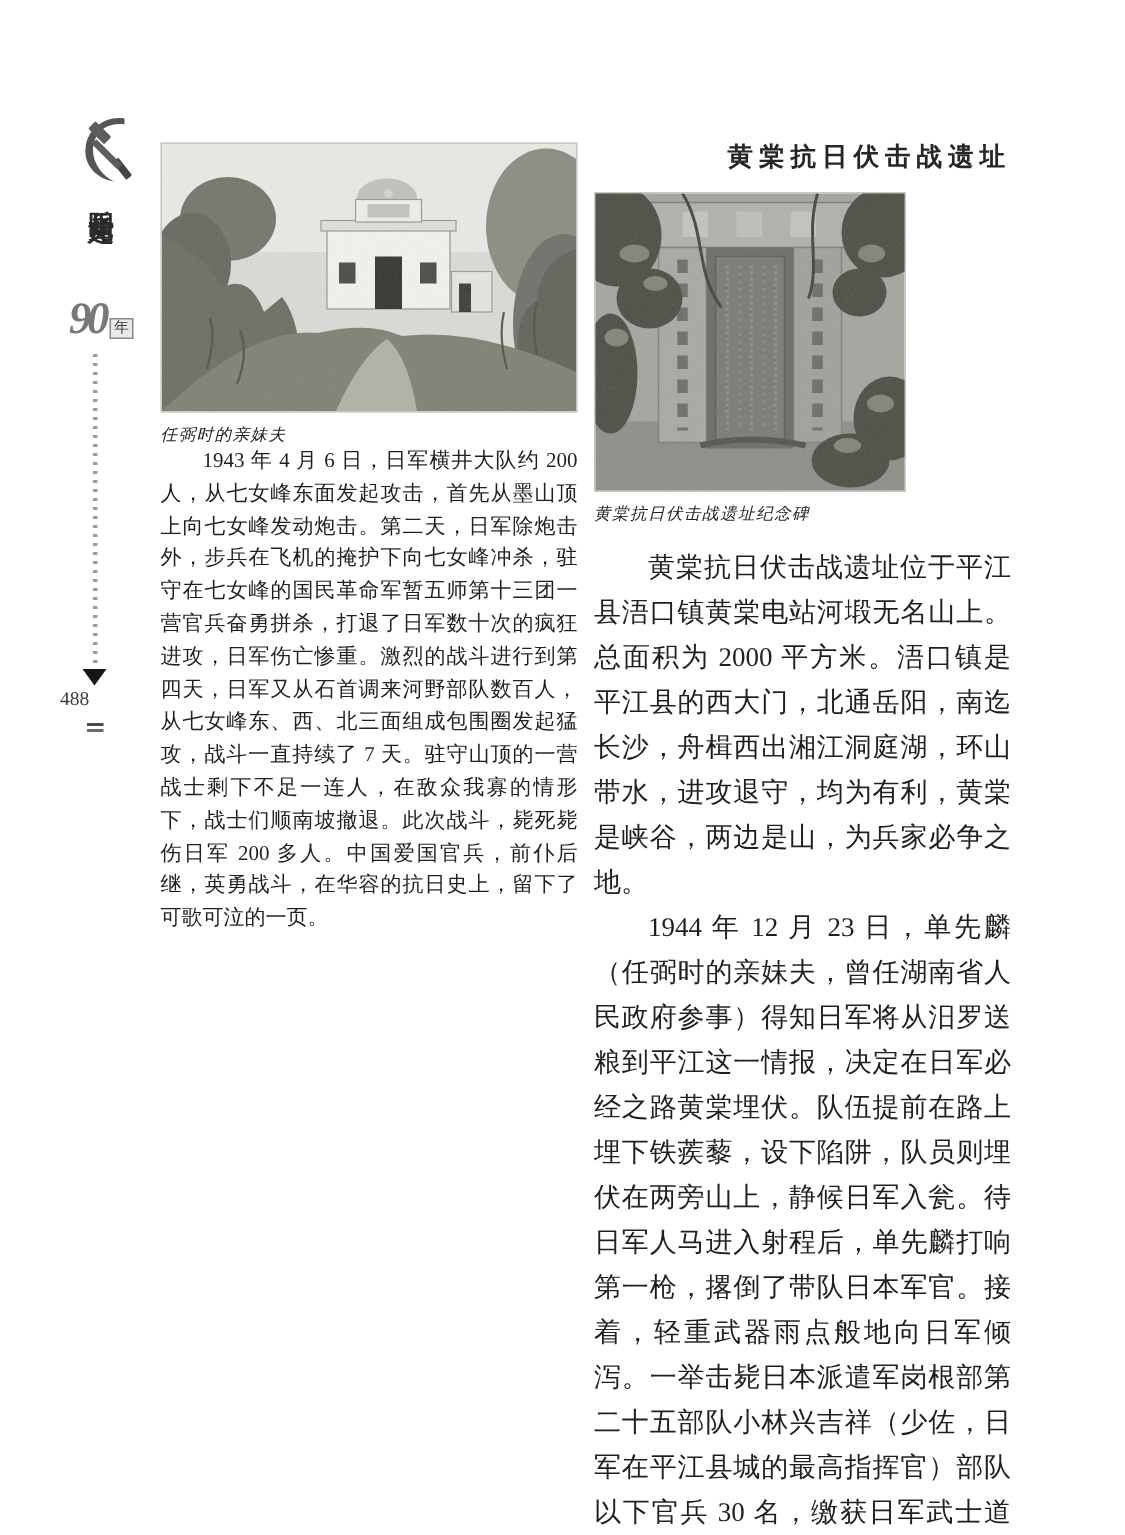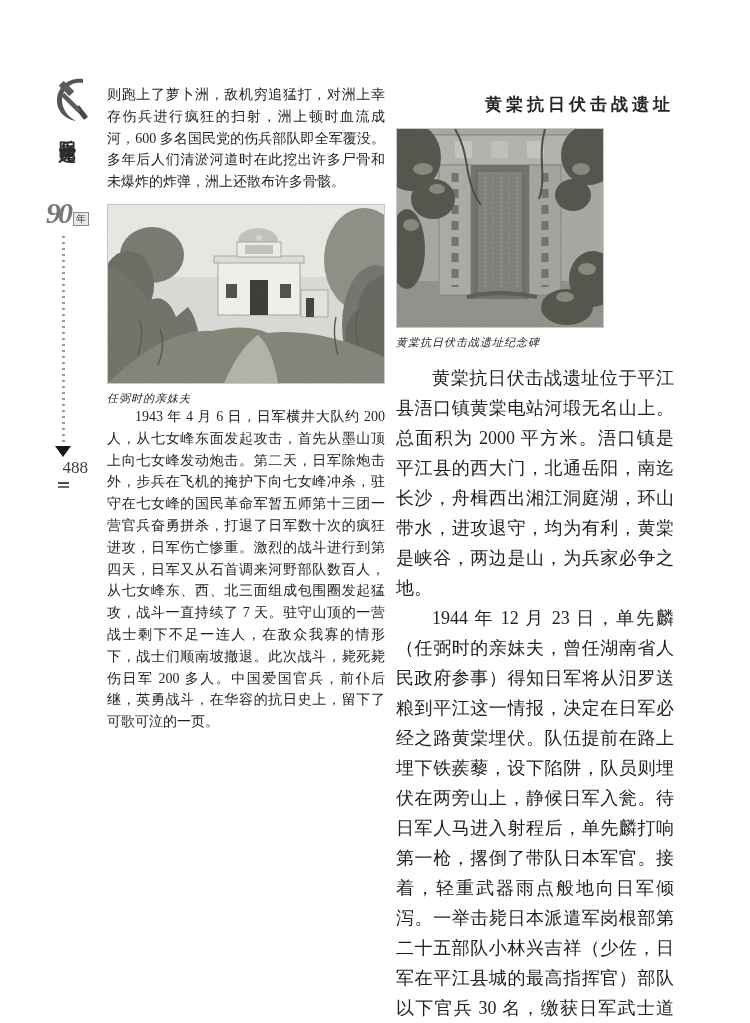--- a/index.html
+++ b/index.html
@@ -13,22 +13,22 @@
           font-size:17px;font-weight:700;letter-spacing:2px;color:#2b2b2b;}
   .year90{position:absolute;left:10px;top:196px;font-size:30px;font-style:italic;
           font-weight:700;color:#787878;letter-spacing:-3px;}
   .yearbox{position:absolute;left:37px;top:212px;font-size:10px;line-height:12px;
            padding:0 2px;border:1px solid #8a8a8a;background:#e9e9e7;color:#3c3c3c;}
   .leader{position:absolute;left:26px;top:236px;width:3px;height:208px;
           background:repeating-linear-gradient(to bottom,#9c9c9c 0 2px,transparent 2px 6px);}
   .down-arrow{position:absolute;left:19px;top:446px;width:0;height:0;
               border-left:8px solid transparent;border-right:8px solid transparent;
               border-top:11px solid #151515;}
-  .pagenum{position:absolute;left:4px;top:458px;width:48px;text-align:right;
-           font-size:17px;color:#3d3d3d;}
+  .pagenum{position:absolute;left:4px;top:458px;width:48px;text-align:left;
+           font-size:13px;color:#3d3d3d;}
   .footmark{position:absolute;left:22px;top:482px;width:11px;}
   .footmark .bar{height:2px;background:#4a4a4a;margin-bottom:2px;}
   .footmark .bar:last-child{background:#6a6a6a;}
 
   
   .col{position:absolute;width:278px;text-align:justify;}
   .col-left{left:107px;top:84px;}
   .col-right{left:396px;top:93px;}
   .col p{margin:0;font-size:14px;line-height:21.8px;text-indent:2em;}
   .col-right p{font-size:18px;line-height:30px;}
@@ -64,21 +64,20 @@
     <div class="leader"></div>
     <div class="down-arrow"></div>
     <div class="pagenum">488</div>
     <div class="footmark">
       <div class="bar"></div>
         <div class="bar"></div>
     </div>
   </div>
 
   <div class="col col-left">
-    <p class="no-indent">则跑上了萝卜洲，敌机穷追猛打，对洲上幸存伤兵进行疯狂的扫射，洲上顿时血流成河，600 多名国民党的伤兵部队即全军覆没。多年后人们清淤河道时在此挖出许多尸骨和未爆炸的炸弹，洲上还散布许多骨骸。</p>
 
 
     <div class="photo-frame photo-left">
       <svg viewBox="0 0 276 178" width="276" height="178">
         <defs>
           <filter id="grain" x="0" y="0" width="100%" height="100%">
             <feTurbulence type="fractalNoise" baseFrequency="0.85" numOctaves="3" seed="7"></feTurbulence>
             <feColorMatrix type="matrix" values="0 0 0 0 0.45  0 0 0 0 0.45  0 0 0 0 0.42  0 0 0 0.55 0"></feColorMatrix>
           </filter>
         </defs>

